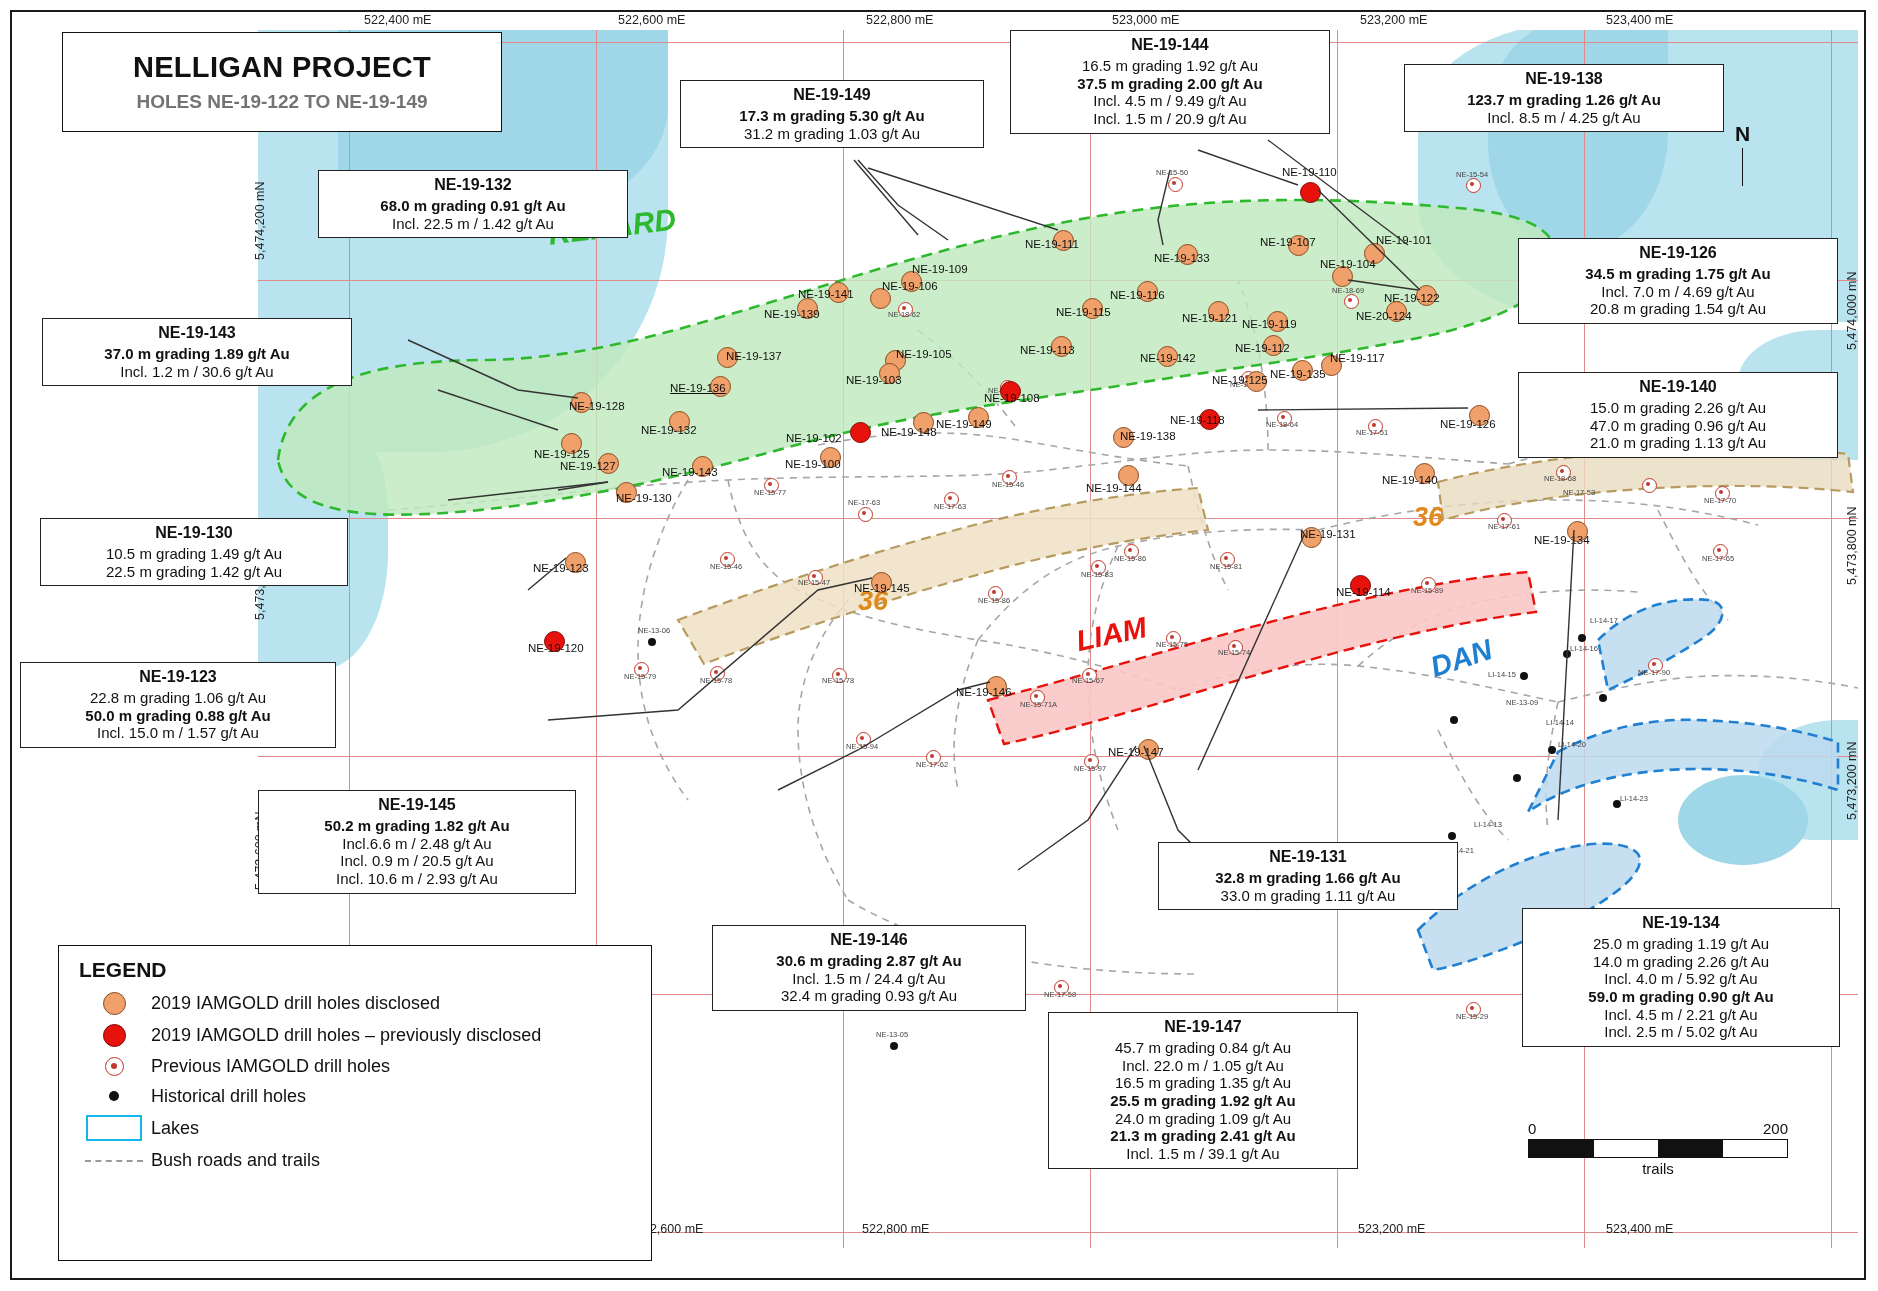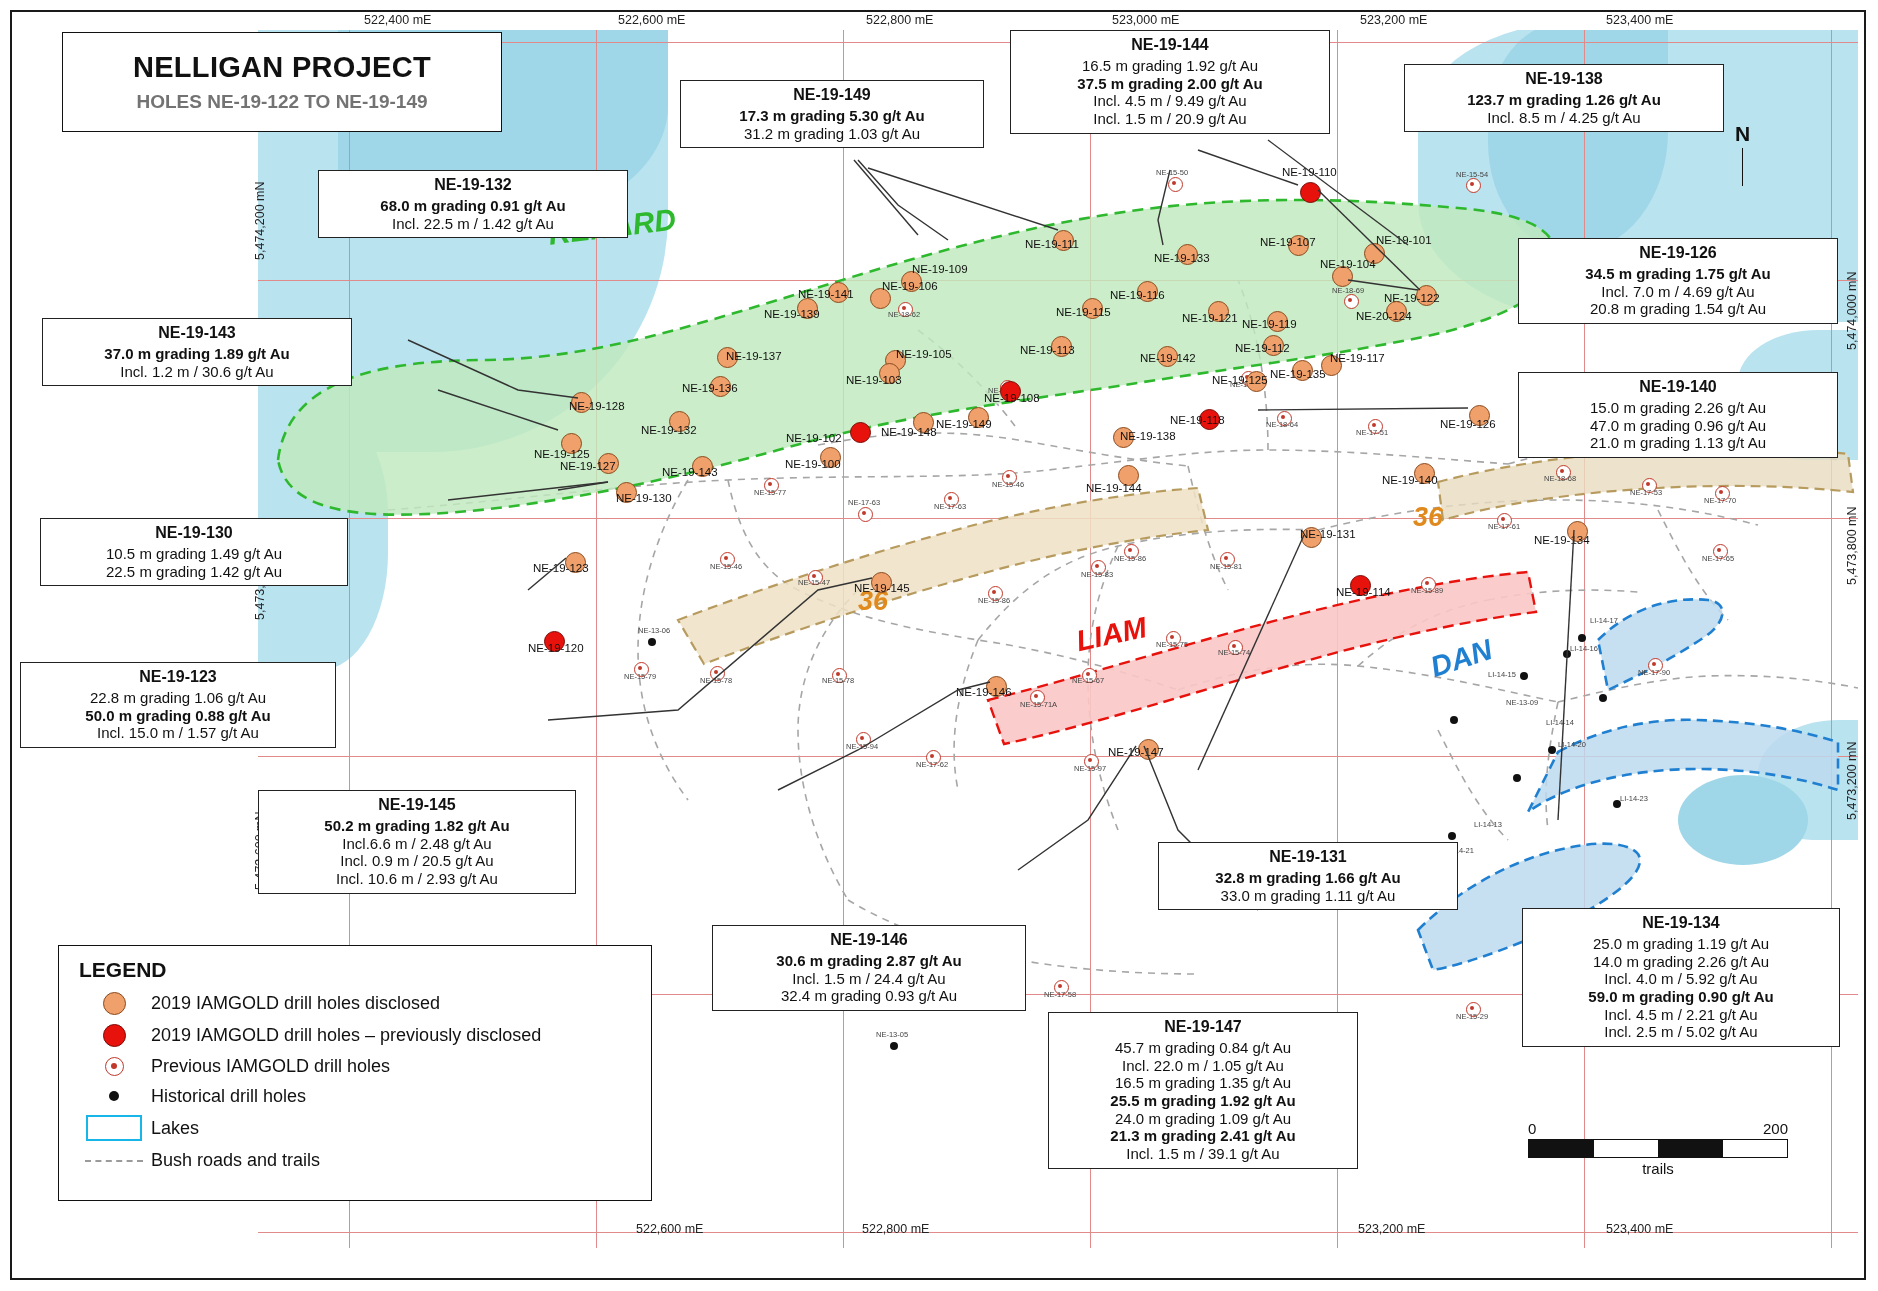--- a/index.html
+++ b/index.html
@@ -26,21 +26,21 @@
   .box .t{font-weight:bold;font-size:16px;margin-bottom:2px;}
   .box .l{white-space:nowrap;}
   .box .b{font-weight:bold;}
 
   
   .titlebox{position:absolute;left:62px;top:32px;width:440px;height:100px;background:#fff;border:1.8px solid #111;box-sizing:border-box;display:flex;flex-direction:column;align-items:center;justify-content:center;}
   .titlebox .l1{font-weight:bold;font-size:29px;letter-spacing:.3px;color:#111;}
   .titlebox .l2{font-weight:bold;font-size:19px;margin-top:7px;color:#737373;}
 
   
-  .legend{position:absolute;left:58px;top:945px;width:594px;height:256px;background:#fff;border:1.6px solid #111;box-sizing:border-box;padding:12px 18px;}
+  .legend{position:absolute;left:58px;top:945px;width:594px;height:316px;background:#fff;border:1.6px solid #111;box-sizing:border-box;padding:12px 18px;}
   .legend h3{margin:0 0 10px 2px;font-size:21px;font-weight:bold;color:#111;}
   .legrow{display:flex;align-items:center;margin-bottom:9px;}
   .legsym{width:74px;display:flex;justify-content:center;align-items:center;}
   .legtxt{font-size:18px;color:#111;line-height:1.15;}
 
   .dot-orange{width:21px;height:21px;border-radius:50%;background:#f0a06a;border:1.5px solid #8a4a1d;}
   .dot-red{width:21px;height:21px;border-radius:50%;background:#e8120c;border:1.5px solid #7a0b07;}
   .dot-prev{width:17px;height:17px;border-radius:50%;background:#fff;border:1.6px solid #c0392b;display:flex;align-items:center;justify-content:center;}
   .dot-prev i{width:6px;height:6px;border-radius:50%;background:#c0392b;display:block;}
   .dot-hist{width:10px;height:10px;border-radius:50%;background:#111;}
@@ -186,21 +186,21 @@
     <div class="plabel" style="left:1074px;top:256px;">NE-18-69</div>
     <div class="hole h-pv" style="left:983px;top:341px;"></div>
     <div class="plabel" style="left:972px;top:350px;">NE-18-60</div>
     <div class="hole h-pv" style="left:1019px;top:381px;"></div>
     <div class="plabel" style="left:1008px;top:390px;">NE-18-64</div>
     <div class="hole h-pv" style="left:1110px;top:389px;"></div>
     <div class="plabel" style="left:1098px;top:398px;">NE-17-51</div>
     <div class="hole h-pv" style="left:1298px;top:435px;"></div>
     <div class="plabel" style="left:1286px;top:444px;">NE-18-68</div>
     <div class="hole h-pv" style="left:1384px;top:448px;"></div>
-    <div class="plabel" style="left:1372px;top:458px;">NE-17-53</div>
+    <div class="plabel" style="left:1305px;top:458px;">NE-17-53</div>
     <div class="hole h-pv" style="left:1239px;top:483px;"></div>
     <div class="plabel" style="left:1230px;top:492px;">NE-17-61</div>
     <div class="hole h-pv" style="left:1457px;top:456px;"></div>
     <div class="plabel" style="left:1446px;top:466px;">NE-17-70</div>
     <div class="hole h-pv" style="left:1455px;top:514px;"></div>
     <div class="plabel" style="left:1444px;top:524px;">NE-17-65</div>
     <div class="hole h-pv" style="left:506px;top:448px;"></div>
     <div class="plabel" style="left:496px;top:458px;">NE-15-77</div>
     <div class="hole h-pv" style="left:600px;top:477px;"></div>
     <div class="plabel" style="left:590px;top:468px;">NE-17-63</div>
@@ -336,21 +336,21 @@
     <div class="hole h-or" style="left:1005px;top:305px;"></div>
     <div class="hlabel" style="left:977px;top:312px;">NE-19-112</div>
 
     <div class="hole h-or" style="left:899px;top:316px;"></div>
     <div class="hlabel" style="left:882px;top:322px;">NE-19-142</div>
 
     <div class="hole h-or" style="left:621px;top:333px;"></div>
     <div class="hlabel" style="left:588px;top:344px;">NE-19-103</div>
 
     <div class="hole h-or" style="left:452px;top:346px;"></div>
-    <div class="hlabel" style="left:424px;top:352px;">NE-19-136</div>
+    <div class="hlabel" style="left:412px;top:352px;text-decoration:underline;">NE-19-136</div>
 
     <div class="hole h-or" style="left:1034px;top:330px;"></div>
     <div class="hlabel" style="left:1012px;top:338px;">NE-19-135</div>
 
     <div class="hole h-or" style="left:1063px;top:325px;"></div>
     <div class="hlabel" style="left:1072px;top:322px;">NE-19-117</div>
 
     <div class="hole h-or" style="left:988px;top:341px;"></div>
     <div class="hlabel" style="left:954px;top:344px;">NE-19-125</div>
 

